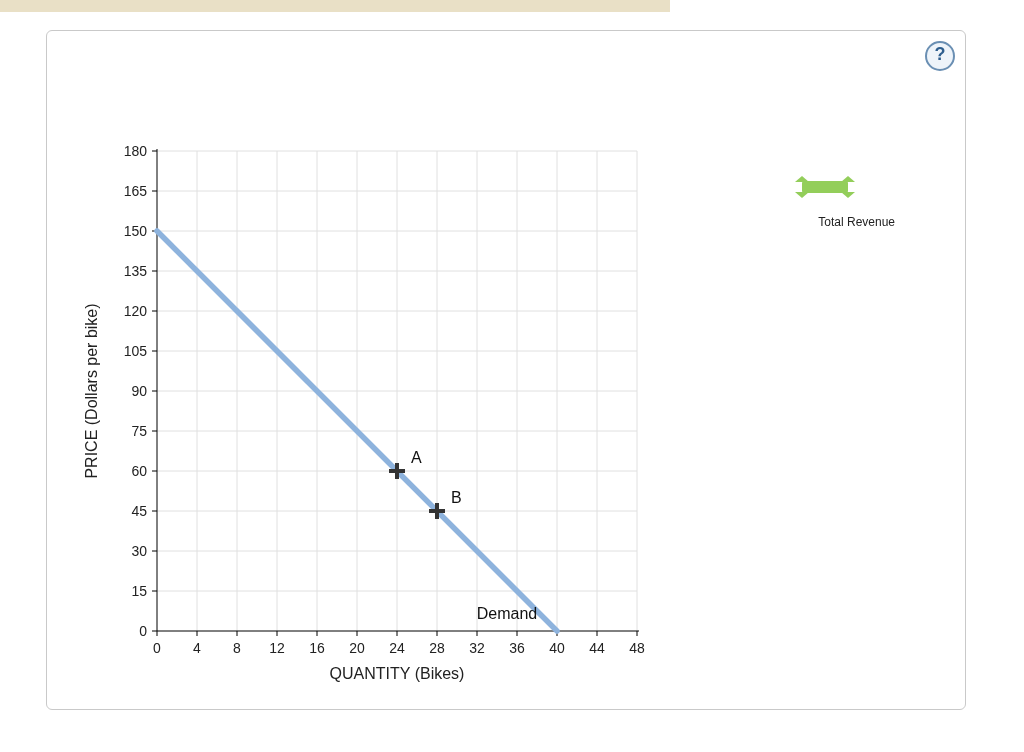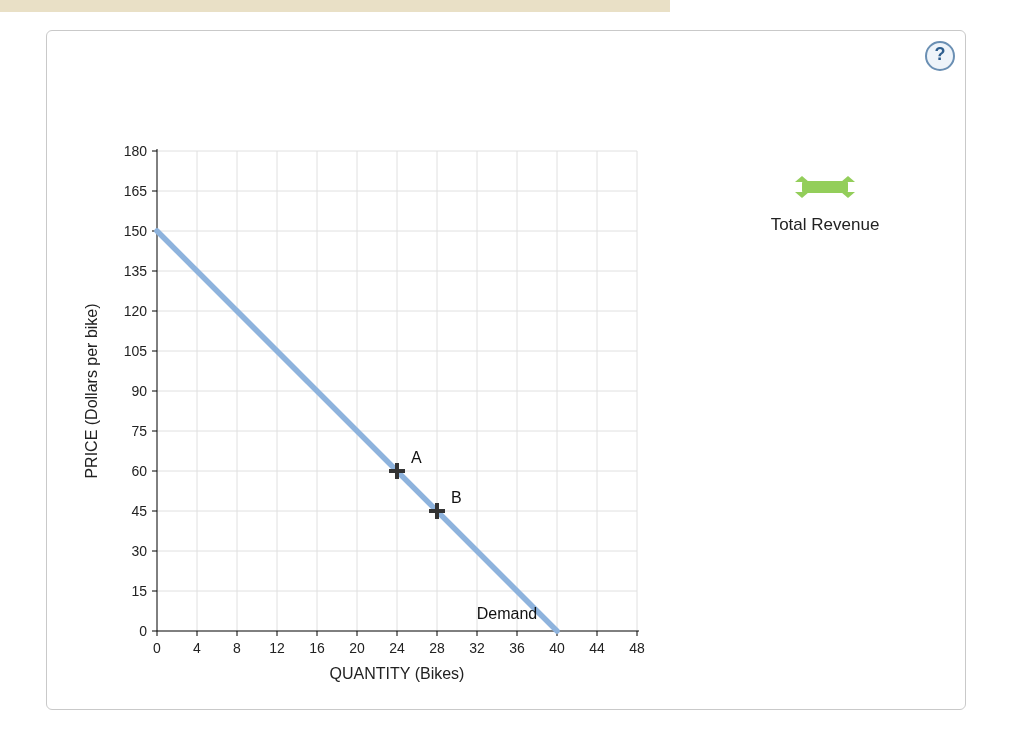--- a/index.html
+++ b/index.html
@@ -45,22 +45,22 @@
     line-height: 22px;
     text-align: center;
     cursor: pointer;
     user-select: none;
   }
   .legend {
     position: absolute;
     right: 70px;
     top: 140px;
     width: 140px;
-    text-align: center;
-    font-size: 17px;
+    text-align: right;
+    font-size: 12px;
   }
   .legend-swatch {
     display: block;
     margin: 0 auto 12px auto;
   }
   svg.chart {
     position: absolute;
     left: 20px;
     top: 90px;
     overflow: visible;

